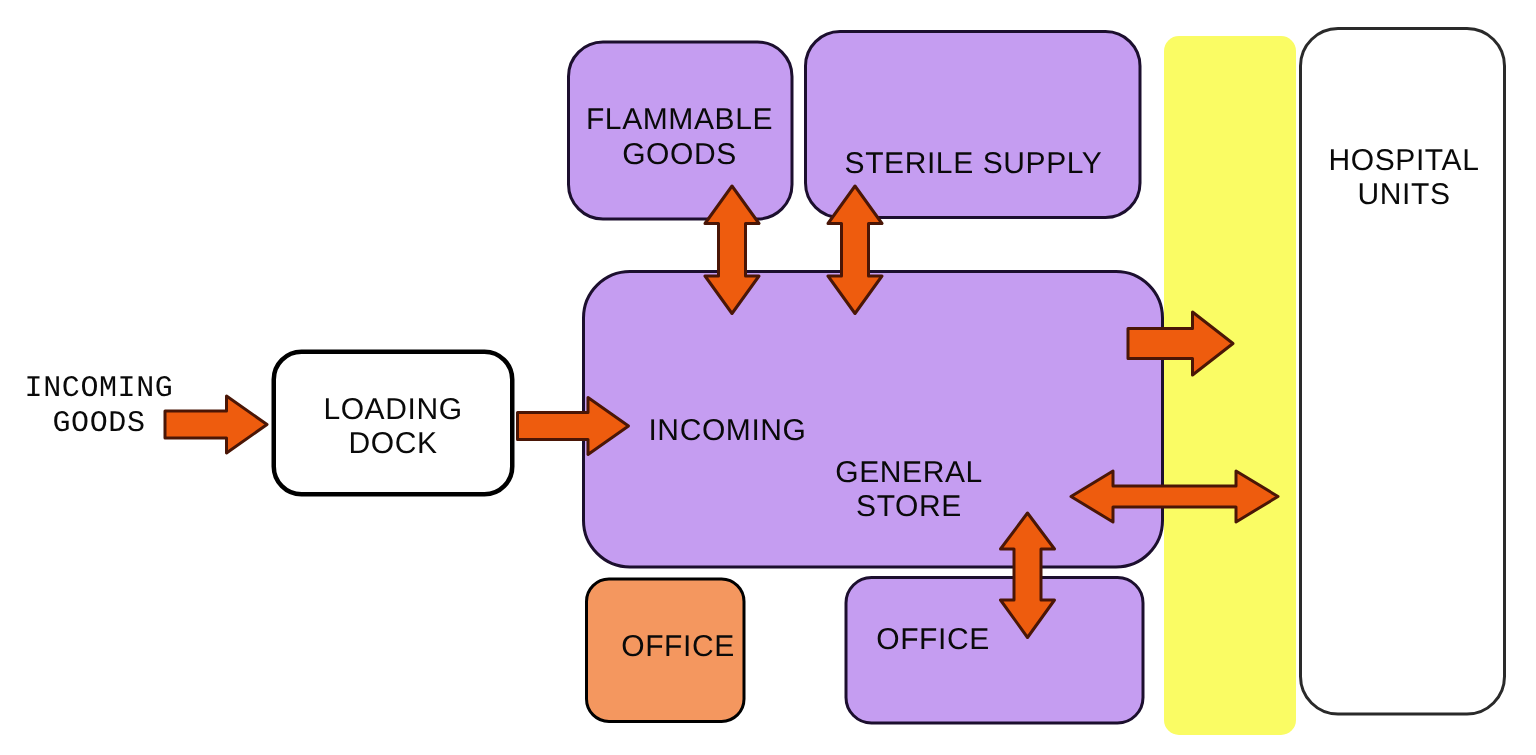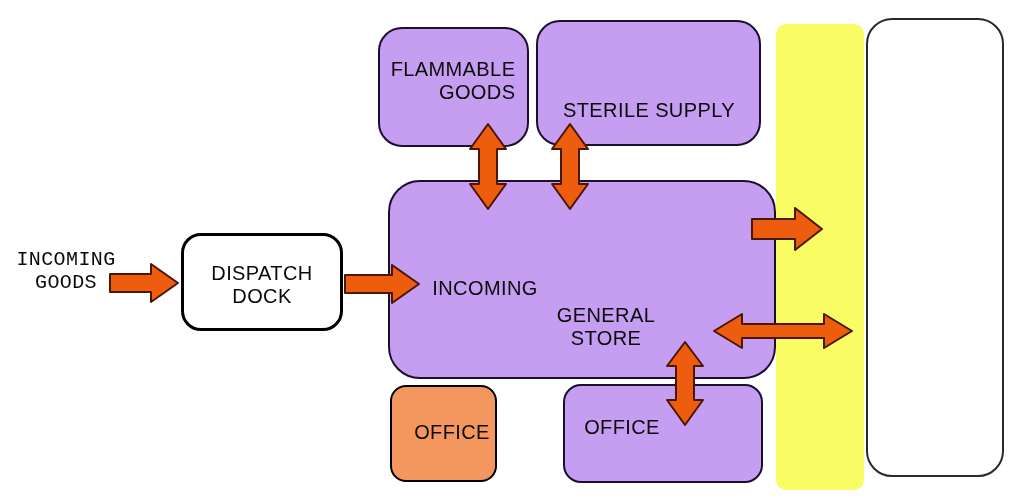--- a/index.html
+++ b/index.html
@@ -69,38 +69,40 @@
 
   <div class="node orangebox" style="left:390px;top:385px;width:107px;height:97px;border-radius:16px;"></div>
 
   <div class="node purple" style="left:563px;top:384px;width:200px;height:99px;border-radius:18px;border-width:2.5px;"></div>
 
   <div class="node whitebox" style="left:866px;top:18px;width:138px;height:459px;border-radius:26px;border:2px solid #2a2a2a;"></div>
 
   <div class="label" style="left:66px;top:271px;font-family:Liberation Mono, monospace;">INCOMING
 GOODS</div>
 
-  <div class="label" style="left:262px;top:285px;">DISPATCH
+  <div class="label" style="left:262px;top:285px;">LOADING
 DOCK</div>
 
-  <div class="label" style="left:453px;top:81px;text-align:right;">FLAMMABLE
+  <div class="label" style="left:453px;top:92px;">FLAMMABLE
 GOODS</div>
 
   <div class="label" style="left:649px;top:87px;margin-top:23px;">STERILE SUPPLY</div>
 
   <div class="label" style="left:485px;top:288px;">INCOMING</div>
 
 
   <div class="label" style="left:606px;top:327px;">GENERAL
 STORE</div>
 
   <div class="label" style="left:440px;top:432px;margin-left:12px;">OFFICE</div>
 
   <div class="label" style="left:622px;top:427px;">OFFICE</div>
 
+  <div class="label" style="left:936px;top:119px;">HOSPITAL
+UNITS</div>
 
   <svg class="arrow" style="left:109px;top:262px;" width="71" height="42" viewBox="0 0 71 42" preserveAspectRatio="none">
     <polygon points="1,12 42,12 42,2 69,21 42,40 42,30 1,30"></polygon>
   </svg>
 
   <svg class="arrow" style="left:344px;top:263px;" width="77" height="42" viewBox="0 0 77 42" preserveAspectRatio="none">
     <polygon points="1,12 48,12 48,2 75,21 48,40 48,30 1,30"></polygon>
   </svg>
 
   <svg class="arrow" style="left:468px;top:123px;" width="40" height="87" viewBox="0 0 40 87" preserveAspectRatio="none">

